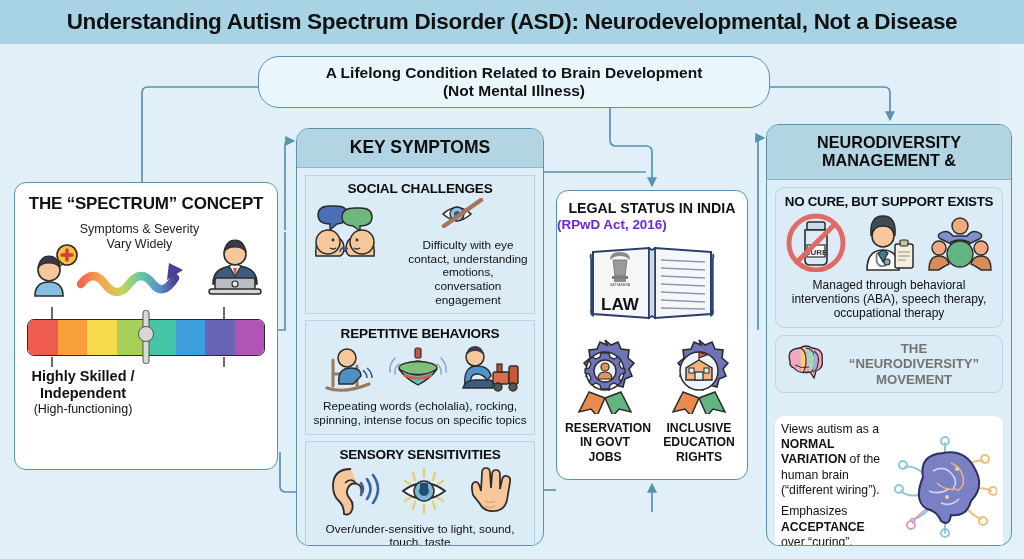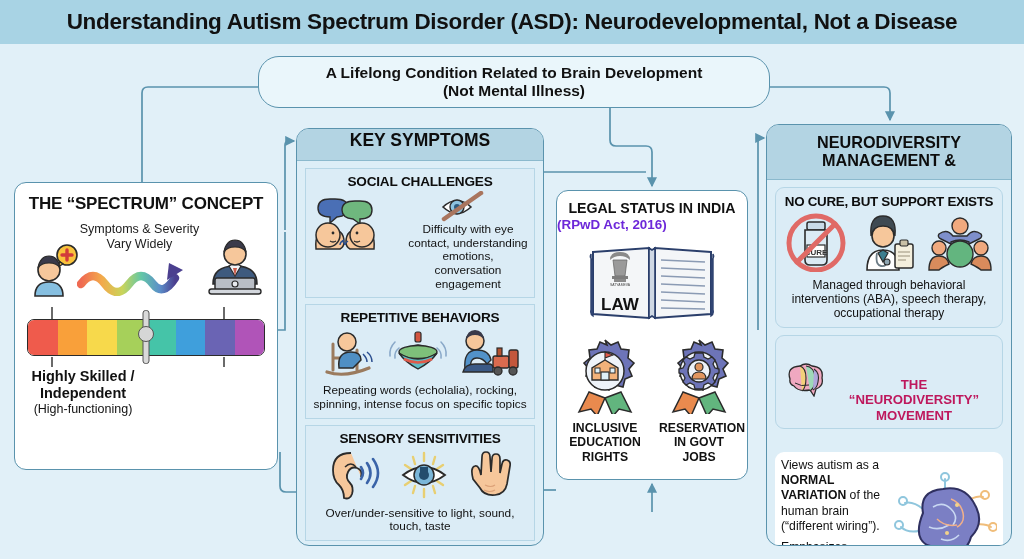--- a/index.html
+++ b/index.html
@@ -86,21 +86,21 @@
     transform: translate(-50%, -50%);
   }
   .sp-labels { display: flex; justify-content: space-between; padding: 4px 14px 0; }
   .sp-lab { width: 108px; text-align: center; }
   .sp-lab .b { font-size: 14.5px; font-weight: bold; color: #111; line-height: 1.14; }
   .sp-lab .s { font-size: 12.5px; color: #111; line-height: 1.14; margin-top: 1px; }
 
   
   #symptoms-panel { left: 296px; top: 128px; width: 248px; height: 418px;
     background: #ddeef7; border-radius: 13px; }
-  #symptoms-panel .panel-hd { font-size: 17.5px; padding: 2px 4px 10px; }
+  #symptoms-panel .panel-hd { font-size: 17.5px; padding: 9px 4px 10px; }
   #symptoms-panel .body { padding: 7px 8px 8px; display: flex; flex-direction: column; gap: 6px; }
   .sub-card {
     background: #dbecf6; border: 1.2px solid #b6d6e6; border-radius: 0;
     padding: 5px 6px 6px; text-align: center;
   }
   .sub-card .sc-title { font-size: 13.6px; font-weight: bold; color: #0d0d0d; letter-spacing: -0.2px; }
   .sub-card .sc-text { font-size: 11.8px; color: #111; line-height: 1.16; }
   .icon-row { display: flex; align-items: center; justify-content: center; gap: 6px; margin: 3px 0 2px; }
 
   
@@ -117,21 +117,21 @@
 
   
   #mgmt-panel { left: 766px; top: 124px; width: 246px; height: 422px;
     background: #ddeef7; border-radius: 13px; }
   #mgmt-panel .panel-hd { font-size: 16.2px; padding: 8px 4px 9px; line-height: 1.14; }
   #mgmt-panel .body { padding: 7px 8px 8px; display: flex; flex-direction: column; gap: 7px; }
   .mg-card { background: #dbecf6; border: 1.2px solid #b6d6e6; border-radius: 9px; padding: 6px 7px 7px; }
   .mg-card .mc-title { text-align: center; font-size: 13.4px; font-weight: bold; color: #0d0d0d; letter-spacing: -0.3px; }
   .mg-card .mc-text { text-align: center; font-size: 12px; color: #111; line-height: 1.18; }
   .nd-head { display: flex; align-items: center; gap: 8px; }
-  .nd-head .nd-t { flex: 1; text-align: center; font-size: 13.2px; font-weight: bold; color: #be185d; line-height: 1.14; margin-top: 36px; }
+  .nd-head .nd-t { flex: 1; text-align: center; font-size: 13.2px; font-weight: bold; color: #737373; line-height: 1.14; }
   .nd-body { display: flex; gap: 10px; background: #ffffff; border-radius: 9px; padding: 6px 6px; margin-top: 16px; }
   .nd-text { width: 120px; font-size: 12.2px; color: #111; line-height: 1.26; }
   .nd-text b { font-weight: bold; }
   .nd-text p + p { margin-top: 6px; }
   .nd-img { flex: 1; display: flex; align-items: center; justify-content: center; }
 </style>
 </head>
 <body>
 
 <div id="root">
@@ -290,21 +290,21 @@
           </div>
           <div style="flex:1;">
             <div style="display:flex; justify-content:center;">
               <svg width="58" height="32" viewBox="0 0 58 32">
                 <path d="M4,16 q14,-13 28,0 q-14,13 -28,0z" fill="#ffffff" stroke="#2b2b2b" stroke-width="1.6"></path>
                 <circle cx="18" cy="16" r="7" fill="#8dc3e0" stroke="#2b2b2b" stroke-width="1.4"></circle>
                 <circle cx="18" cy="16" r="3" fill="#2f5d80"></circle>
                 <path d="M5,28 L42,2" stroke="#a9755e" stroke-width="4.5" stroke-linecap="round"></path>
               </svg>
             </div>
-            <div class="sc-text" style="text-align:center; margin-top:0;">Difficulty with eye contact, understanding emotions, conversation engagement</div>
+            <div class="sc-text" style="text-align:center; margin-top:9px;">Difficulty with eye contact, understanding emotions, conversation engagement</div>
           </div>
         </div>
       </div>
 
       <div class="sub-card">
         <div class="sc-title">REPETITIVE BEHAVIORS</div>
         <div class="icon-row">
           <span>
             <svg width="62" height="50" viewBox="0 0 62 50">
               <path d="M10,44 q18,6 42,-4" stroke="#9b7b5e" stroke-width="3.2" fill="none" stroke-linecap="round"></path>
@@ -395,49 +395,49 @@
           <path d="M-7,-14 L7,-14 L5,2 L-5,2 z" fill="#9a9a9a" stroke="#6b6b6b" stroke-width="0.8"></path>
           <rect x="-8" y="2" width="16" height="3" fill="#7d7d7d"></rect>
           <rect x="-6" y="5" width="12" height="3" fill="#8a8a8a"></rect>
           <text x="0" y="12" font-size="3.4" fill="#444" text-anchor="middle" font-family="Liberation Sans, sans-serif">SATYAMEVA</text>
         </g>
         <text x="33" y="72" font-size="17" font-weight="bold" fill="#111" text-anchor="middle" font-family="Liberation Sans, sans-serif">LAW</text>
       </svg>
     </div>
 
     <div class="badges">
-      <div class="badge-col">
-        <svg width="72" height="76" viewBox="0 0 72 76">
-          <path d="M20,54 L10,74 L22,71 L28,78 L36,60z" fill="#e98a4e" stroke="#2b2b2b" stroke-width="1.5"></path>
-          <path d="M52,54 L62,74 L50,71 L44,78 L36,60z" fill="#62b57e" stroke="#2b2b2b" stroke-width="1.5"></path>
-          <path d="M36,2 l6,5 l7,-3 l3,7 l8,1 l-1,8 l6,5 l-5,6 l3,7 l-7,3 l-2,8 l-8,-2 l-6,5 l-6,-5 l-8,2 l-2,-8 l-7,-3 l3,-7 l-5,-6 l6,-5 l-1,-8 l8,-1 l3,-7 l7,3z" fill="#6d74b8" stroke="#2b2b2b" stroke-width="1.6"></path>
-          <circle cx="36" cy="33" r="19" fill="#eef3f9" stroke="#2b2b2b" stroke-width="1.5"></circle>
-          <path d="M23,42 L23,30 L36,22 L49,30 L49,42 z" fill="#f2b27a" stroke="#2b2b2b" stroke-width="1.4"></path>
-          <rect x="32" y="34" width="8" height="8" fill="#dff0f7" stroke="#2b2b2b" stroke-width="1.2"></rect>
-          <rect x="26" y="30" width="5" height="5" fill="#dff0f7" stroke="#2b2b2b" stroke-width="1"></rect>
-          <rect x="41" y="30" width="5" height="5" fill="#dff0f7" stroke="#2b2b2b" stroke-width="1"></rect>
-          <path d="M36,22 L36,14 L44,17 L36,20" fill="#e05a4a" stroke="#2b2b2b" stroke-width="1.1"></path>
-        </svg>
-        <div class="bl">INCLUSIVE EDUCATION RIGHTS</div>
-      </div>
       <div class="badge-col">
         <svg width="72" height="76" viewBox="0 0 72 76">
           <path d="M20,54 L10,74 L22,71 L28,78 L36,60z" fill="#e98a4e" stroke="#2b2b2b" stroke-width="1.5"></path>
           <path d="M52,54 L62,74 L50,71 L44,78 L36,60z" fill="#62b57e" stroke="#2b2b2b" stroke-width="1.5"></path>
           <path d="M36,2 l6,5 l7,-3 l3,7 l8,1 l-1,8 l6,5 l-5,6 l3,7 l-7,3 l-2,8 l-8,-2 l-6,5 l-6,-5 l-8,2 l-2,-8 l-7,-3 l3,-7 l-5,-6 l6,-5 l-1,-8 l8,-1 l3,-7 l7,3z" fill="#6d74b8" stroke="#2b2b2b" stroke-width="1.6"></path>
           <circle cx="36" cy="33" r="19" fill="#eef3f9" stroke="#2b2b2b" stroke-width="1.5"></circle>
           <g fill="#6d74b8" stroke="#2b2b2b" stroke-width="1.3">
             <path d="M36,15 l4,0 l1,4 l4,2 l4,-2 l3,3 l-2,4 l2,4 l4,1 l0,4 l-4,1 l-2,4 l2,4 l-3,3 l-4,-2 l-4,2 l-1,4 l-4,0 l-4,0 l-1,-4 l-4,-2 l-4,2 l-3,-3 l2,-4 l-2,-4 l-4,-1 l0,-4 l4,-1 l2,-4 l-2,-4 l3,-3 l4,2 l4,-2 l1,-4z"></path>
           </g>
           <circle cx="36" cy="33" r="11" fill="#eef3f9" stroke="#2b2b2b" stroke-width="1.4"></circle>
           <circle cx="36" cy="29" r="4" fill="#e0955f" stroke="#2b2b2b" stroke-width="1.2"></circle>
           <path d="M29,41 q0,-7 7,-7 q7,0 7,7z" fill="#e0955f" stroke="#2b2b2b" stroke-width="1.2"></path>
         </svg>
         <div class="bl">RESERVATION IN GOVT JOBS</div>
       </div>
+      <div class="badge-col">
+        <svg width="72" height="76" viewBox="0 0 72 76">
+          <path d="M20,54 L10,74 L22,71 L28,78 L36,60z" fill="#e98a4e" stroke="#2b2b2b" stroke-width="1.5"></path>
+          <path d="M52,54 L62,74 L50,71 L44,78 L36,60z" fill="#62b57e" stroke="#2b2b2b" stroke-width="1.5"></path>
+          <path d="M36,2 l6,5 l7,-3 l3,7 l8,1 l-1,8 l6,5 l-5,6 l3,7 l-7,3 l-2,8 l-8,-2 l-6,5 l-6,-5 l-8,2 l-2,-8 l-7,-3 l3,-7 l-5,-6 l6,-5 l-1,-8 l8,-1 l3,-7 l7,3z" fill="#6d74b8" stroke="#2b2b2b" stroke-width="1.6"></path>
+          <circle cx="36" cy="33" r="19" fill="#eef3f9" stroke="#2b2b2b" stroke-width="1.5"></circle>
+          <path d="M23,42 L23,30 L36,22 L49,30 L49,42 z" fill="#f2b27a" stroke="#2b2b2b" stroke-width="1.4"></path>
+          <rect x="32" y="34" width="8" height="8" fill="#dff0f7" stroke="#2b2b2b" stroke-width="1.2"></rect>
+          <rect x="26" y="30" width="5" height="5" fill="#dff0f7" stroke="#2b2b2b" stroke-width="1"></rect>
+          <rect x="41" y="30" width="5" height="5" fill="#dff0f7" stroke="#2b2b2b" stroke-width="1"></rect>
+          <path d="M36,22 L36,14 L44,17 L36,20" fill="#e05a4a" stroke="#2b2b2b" stroke-width="1.1"></path>
+        </svg>
+        <div class="bl">INCLUSIVE EDUCATION RIGHTS</div>
+      </div>
     </div>
   </div>
 
   <div class="panel" id="mgmt-panel">
     <div class="panel-hd">
       <div>NEURODIVERSITY</div>
       <div>MANAGEMENT &amp;</div>
     </div>
     <div class="body">
 

